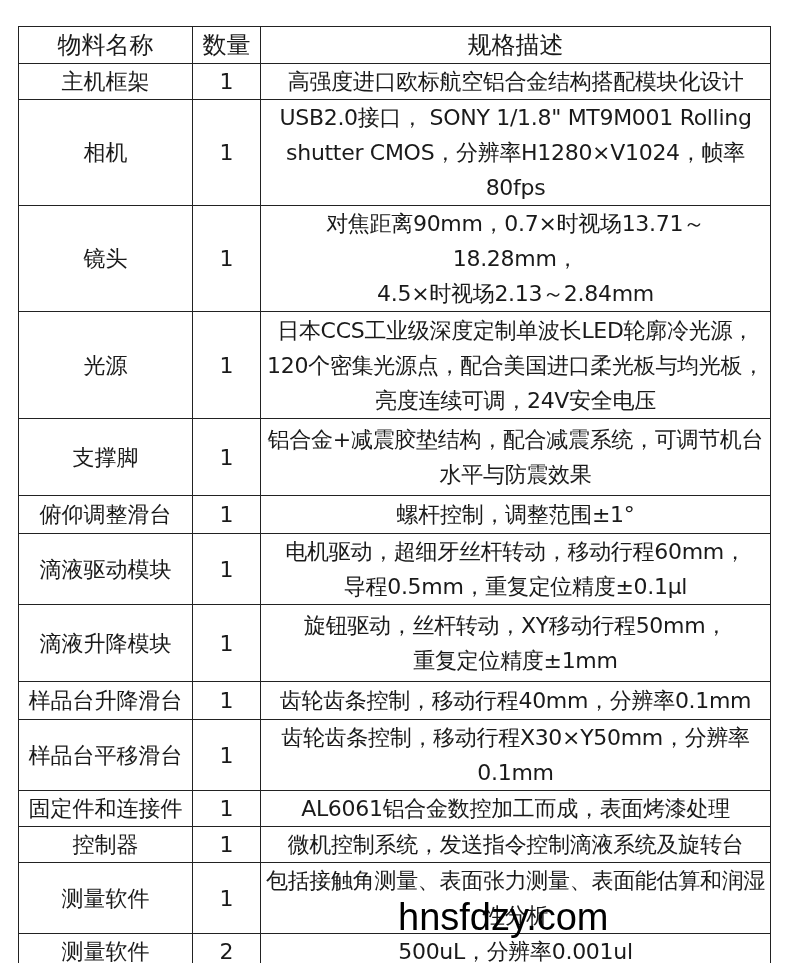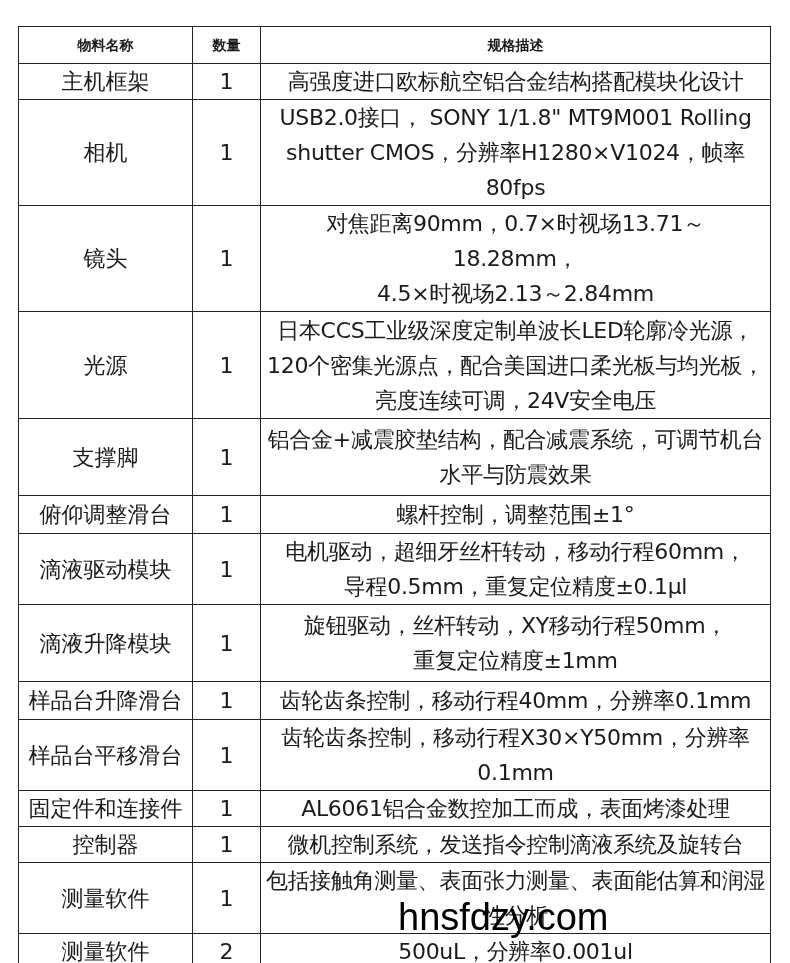--- a/index.html
+++ b/index.html
@@ -2,21 +2,21 @@
 <html><head>
 <meta charset="utf-8">
 <style>
   html, body { margin: 0; padding: 0; background: #ffffff; }
   body { width: 790px; height: 963px; position: relative; overflow: hidden;
          font-family: "DejaVu Sans", "Liberation Sans", sans-serif; color: #1a1a1a; }
   table.spec { position: absolute; left: 18px; top: 26px; width: 752px;
                border-collapse: collapse; table-layout: fixed; }
   table.spec td, table.spec th { border: 1.5px solid #222; text-align: center; vertical-align: middle;
                padding: 0 4px; font-size: 22px; line-height: 35px; font-weight: normal; }
-  table.spec th { font-weight: bold; font-size: 14px; }
+  table.spec th { font-weight: normal; font-size: 24px; }
   col.c1 { width: 174px; } col.c2 { width: 68px; } col.c3 { width: 510px; }
   td.desc { letter-spacing: -0.3px; }
   .watermark { position: absolute; left: 398px; top: 889px; font-family: "Liberation Sans", sans-serif;
                font-size: 38px; color: #000; letter-spacing: 0px; line-height: 56px; pointer-events: none; }
 </style>
 </head>
 <body>
 
 <table class="spec">
   <colgroup>

